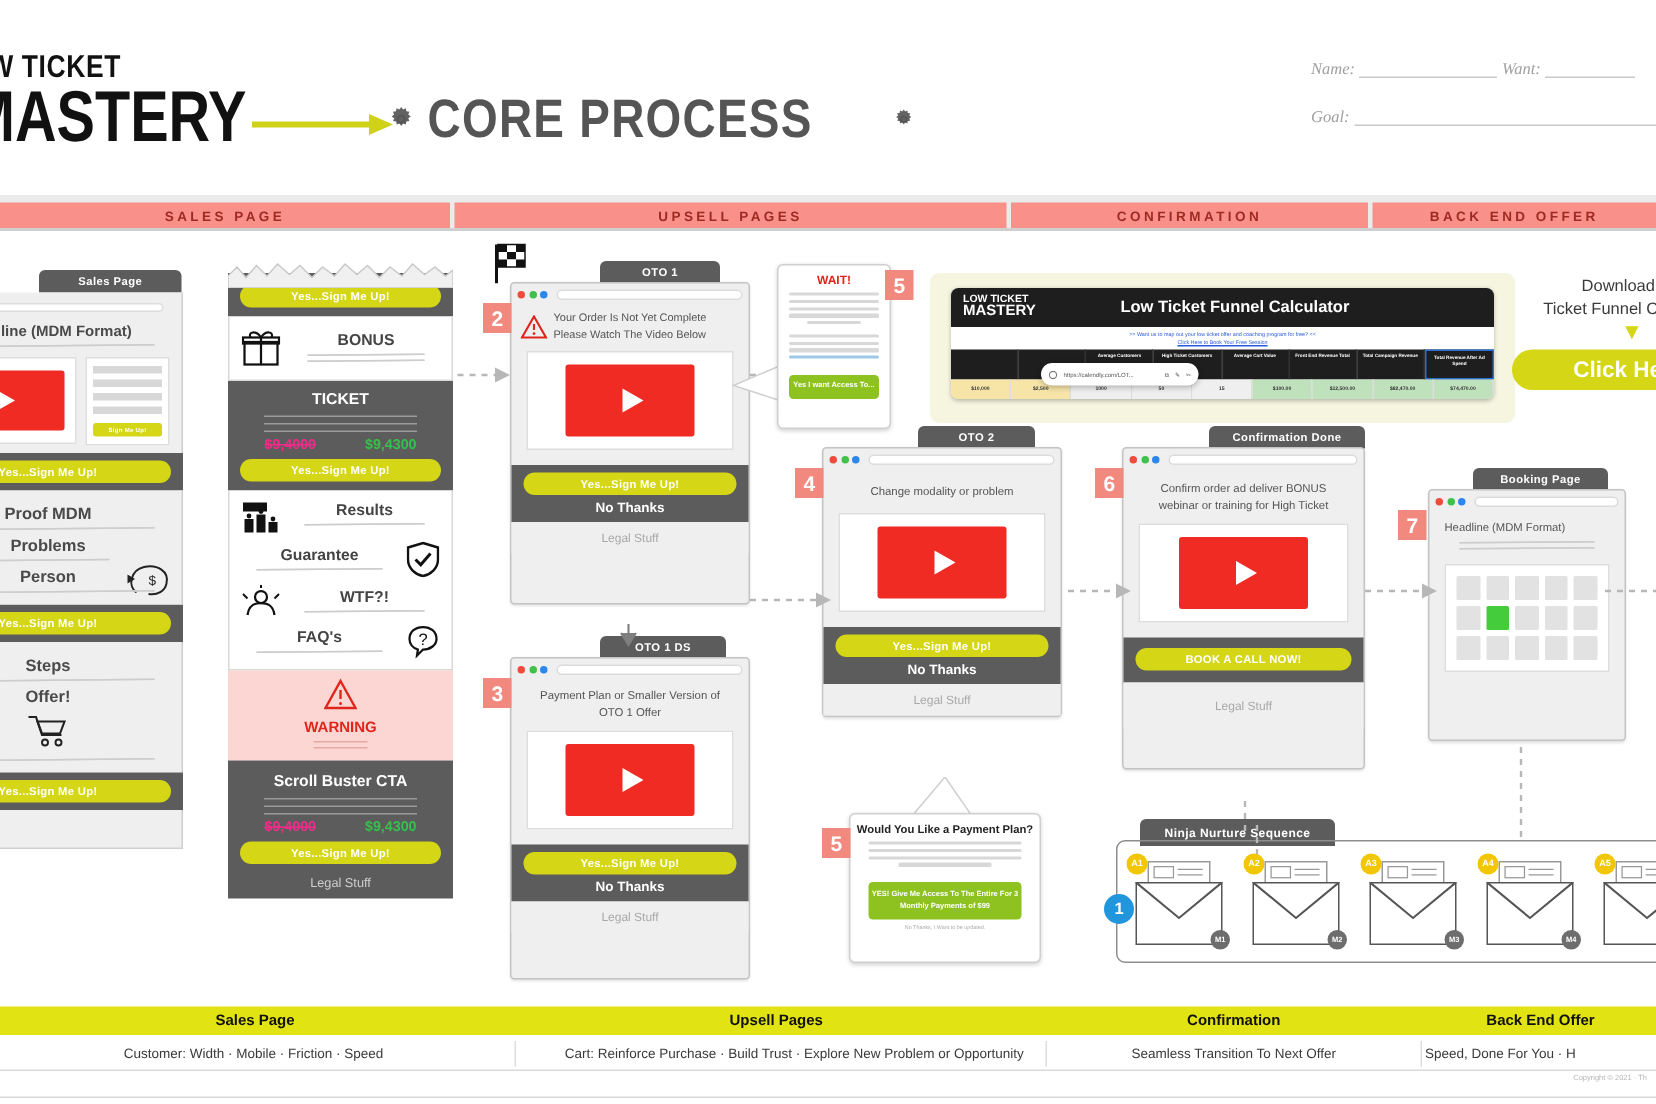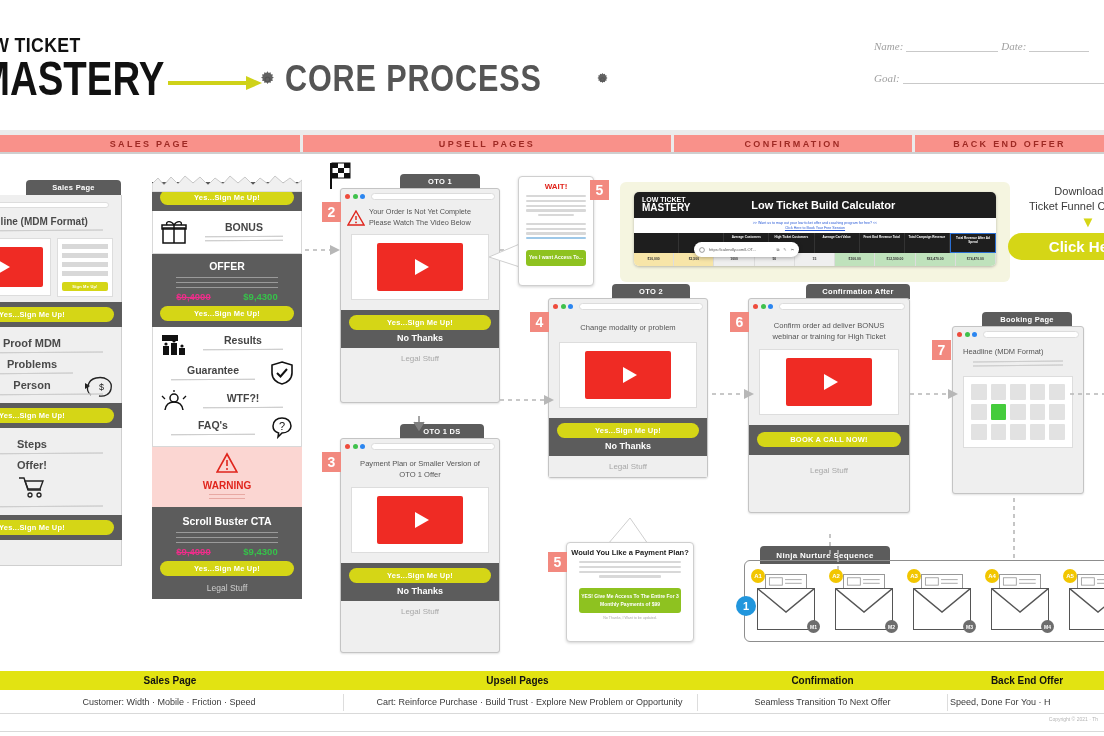--- a/index.html
+++ b/index.html
@@ -196,21 +196,21 @@
     <svg class="gear small" viewBox="0 0 24 24" fill="#555">
       <path d="M12 8.2a3.8 3.8 0 100 7.6 3.8 3.8 0 000-7.6zm0 5.9a2.1 2.1 0 110-4.2 2.1 2.1 0 010 4.2z"></path>
       <path d="M12 1.6l1.5 2.1 2.4-1 .4 2.6 2.6.4-1 2.4 2.1 1.5-2.1 1.5 1 2.4-2.6.4-.4 2.6-2.4-1L12 17.6l-1.5-2.1-2.4 1-.4-2.6-2.6-.4 1-2.4L3.9 9.6 6 8.1l-1-2.4 2.6-.4.4-2.6 2.4 1L12 1.6z" opacity=".92"></path>
     </svg>
   </div>
 
   <div class="form-fields">
     <div class="ff-row">
       <span class="ff-label">Name:</span>
       <span class="ff-line short"></span>
-      <span class="ff-label">Date:</span>
+      <span class="ff-label">Want:</span>
       <span class="ff-line tiny"></span>
     </div>
     <div class="ff-row">
       <span class="ff-label">Goal:</span>
       <span class="ff-line"></span>
     </div>
   </div>
 </div>
 
 <div id="sectionbar">
@@ -345,21 +345,21 @@
         <path d="M13 6 C10 1 4 2 6 6" fill="none" stroke="#111" stroke-width="1.4"></path>
         <path d="M13 6 C16 1 22 2 20 6" fill="none" stroke="#111" stroke-width="1.4"></path>
       </svg>
       <div style="flex:1;">
         <div class="c2-h">BONUS</div>
         <div class="rule curve"></div>
         <div class="rule curve"></div>
       </div>
     </div>
     <div class="c2-dark">
-      <div class="c2-h w">OFFER</div>
+      <div class="c2-h w">TICKET</div>
       <div style="margin:5px 16px 0;">
         <div style="height:1px;background:#9a9a9a;margin-bottom:4px;"></div>
         <div style="height:1px;background:#9a9a9a;margin-bottom:4px;"></div>
         <div style="height:1px;background:#9a9a9a;"></div>
       </div>
       <div class="price-row">
         <span class="p-strike">$9,4000</span>
         <span class="p-green">$9,4300</span>
       </div>
       <div class="ybtn">Yes...Sign Me Up!</div>
@@ -564,21 +564,21 @@
         <div class="co-line s"></div>
     </div>
     <div class="co-btn" style="margin:4px 12px 3px;">
       <div>YES! Give Me Access To The Entire For 3</div>
       <div>Monthly Payments of $99</div>
     </div>
     <div class="co-foot">No Thanks, I Want to be updated.</div>
   </div>
 
   <div class="badge" style="left:730px;top:158px;">6</div>
-  <div class="tabtitle" style="left:806px;top:130px;width:104px;">Confirmation After</div>
+  <div class="tabtitle" style="left:806px;top:130px;width:104px;">Confirmation Done</div>
   <div class="winbox" style="left:748px;top:144px;width:162px;height:215px;">
     <div class="winbar">
       <span class="dot r"></span>
       <span class="dot g"></span>
       <span class="dot b"></span>
       <span class="urlbar"></span>
     </div>
     <div class="bodytxt" style="padding-top:7px;">
       <div>Confirm order ad deliver BONUS</div>
       <div>webinar or training for High Ticket</div>
@@ -631,21 +631,21 @@
     </div>
   </div>
 
   <div id="calc">
     <div class="calc-inner">
       <div class="calc-top">
         <div class="calc-logo">
           <div>LOW TICKET</div>
           <div style="font-size:10px;">MASTERY</div>
         </div>
-        <div class="calc-title">Low Ticket Build Calculator</div>
+        <div class="calc-title">Low Ticket Funnel Calculator</div>
       </div>
       <div class="calc-sub">
         <div>&gt;&gt; Want us to map out your low ticket offer and coaching program for free? &lt;&lt;</div>
         <div style="text-decoration:underline;">Click Here to Book Your Free Session</div>
       </div>
       <div class="calc-hdr">
         <div></div>
         <div></div>
         <div>Average Customers</div>
         <div>High Ticket Customers</div>

